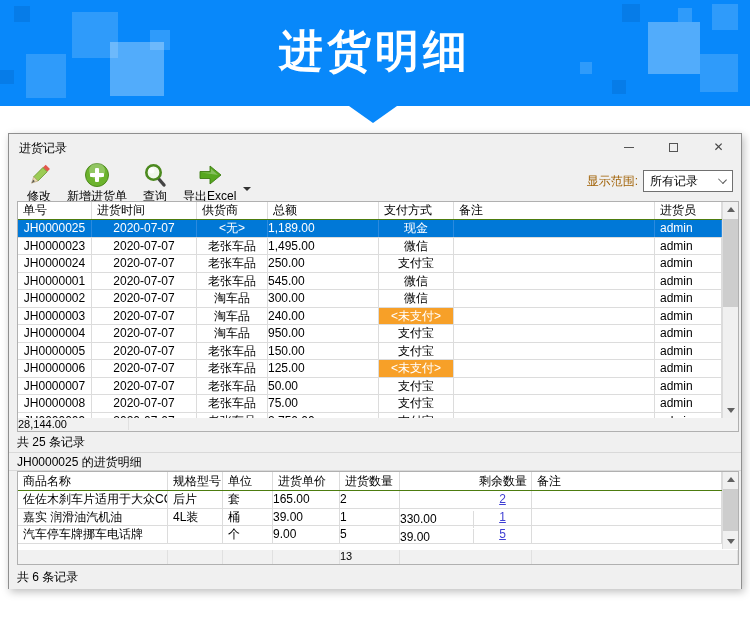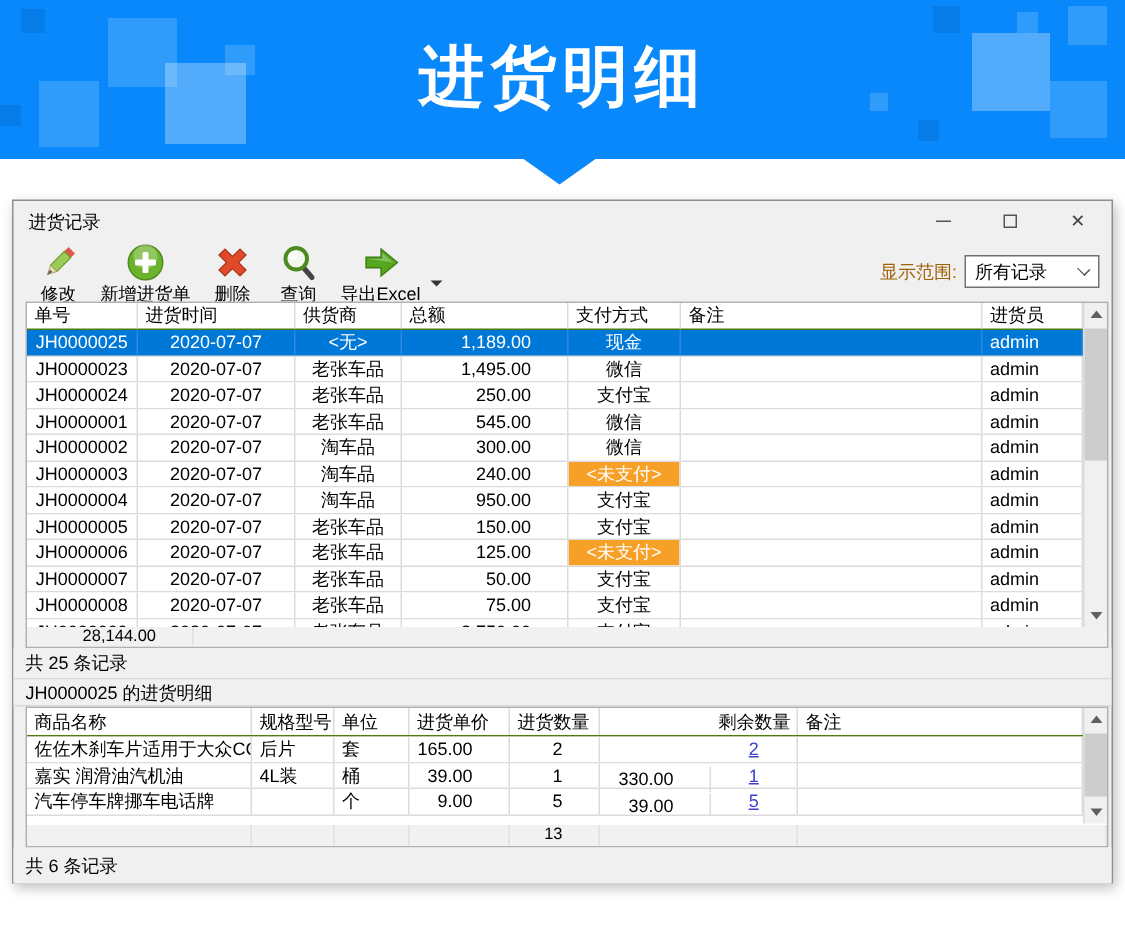--- a/index.html
+++ b/index.html
@@ -47,21 +47,21 @@
                  border-right:1px solid #555; border-bottom:1px solid #555;
                  transform:rotate(45deg) scale(1,0.8); transform-origin:center; margin-top:-2px; }
 
   
   .grid { position:absolute; background:#fff; border:1px solid #b0b0b0; overflow:hidden; }
   .gh { display:flex; background:#fff; border-bottom:1px solid #4d7c0f; }
   .cell { border-right:1px solid #dcdcdc; overflow:hidden; white-space:nowrap; font-size:12px; }
   .gh .cell { padding-left:5px; }
   .row { display:flex; height:17.5px; border-bottom:1px solid #dcdcdc; background:#fff; }
   .row .cell { line-height:16.5px; height:100%; }
-  .al-c { text-align:center; } .al-r { text-align:right; padding-right:24px; } .al-l { padding-left:5px; }
+  .al-c { text-align:center; } .al-r { text-align:left; padding-right:24px; } .al-l { padding-left:5px; }
   .sel { background:#0078d7; }
   .sel .cell { color:#fff; border-right-color:#2a8adf; border-bottom-color:#0078d7; }
   .badge { width:100%; height:100%; background:#f7a028; color:#fff; text-align:center; line-height:16.5px; }
   .gsum { display:flex; background:#f1f1f1; }
   .gsum .cell { border-right-color:#e0e0e0; font-size:11px; }
 
   
   #main-grid { left:8px; top:67px; width:722px; height:231px; }
   #main-grid .gh { height:18px; line-height:17px; }
   #main-grid .viewport { height:198px; overflow:hidden; }
@@ -158,26 +158,20 @@
           <span class="tb-icon"><svg viewBox="0 0 26 26" width="26" height="26">
               <circle cx="13" cy="13" r="11.5" fill="#6cb32d" stroke="#4e8a1d"></circle>
               <circle cx="13" cy="9" r="8" fill="rgba(255,255,255,0.25)"></circle>
               <rect x="11" y="6" width="4" height="14" rx="1" fill="#fff"></rect>
               <rect x="6" y="11" width="14" height="4" rx="1" fill="#fff"></rect>
             </svg></span>
           <span class="tb-label">新增进货单</span>
         </div>
         <div class="tb-btn">
           <span class="tb-icon"><svg viewBox="0 0 26 26" width="26" height="26">
-              <path d="M4 8 L8 4 L13 9 L18 4 L22 8 L17 13 L22 18 L18 22 L13 17 L8 22 L4 18 L9 13 Z" fill="#e0492a" stroke="#a83318" stroke-width="0.8"></path>
-            </svg></span>
-          <span class="tb-label">删除</span>
-        </div>
-        <div class="tb-btn">
-          <span class="tb-icon"><svg viewBox="0 0 26 26" width="26" height="26">
               <line x1="16" y1="16" x2="22" y2="23" stroke="#444" stroke-width="3.4" stroke-linecap="round"></line>
               <circle cx="11.5" cy="10.5" r="7.2" fill="#f2f8ec" stroke="#4c8a1f" stroke-width="2.6"></circle>
               <circle cx="9.5" cy="8.5" r="3" fill="rgba(255,255,255,0.8)"></circle>
             </svg></span>
           <span class="tb-label">查询</span>
         </div>
         <div class="tb-btn">
           <span class="tb-icon"><svg viewBox="0 0 26 26" width="26" height="26">
               <path d="M3 9.5 L13 9.5 L13 4 L24 13 L13 22 L13 16.5 L3 16.5 Z" fill="#56a71f" stroke="#3d7d12" stroke-width="0.9"></path>
               <path d="M4 10.5 L13.8 10.5 L13.8 6.5 L21 13" fill="rgba(255,255,255,0.28)"></path>

